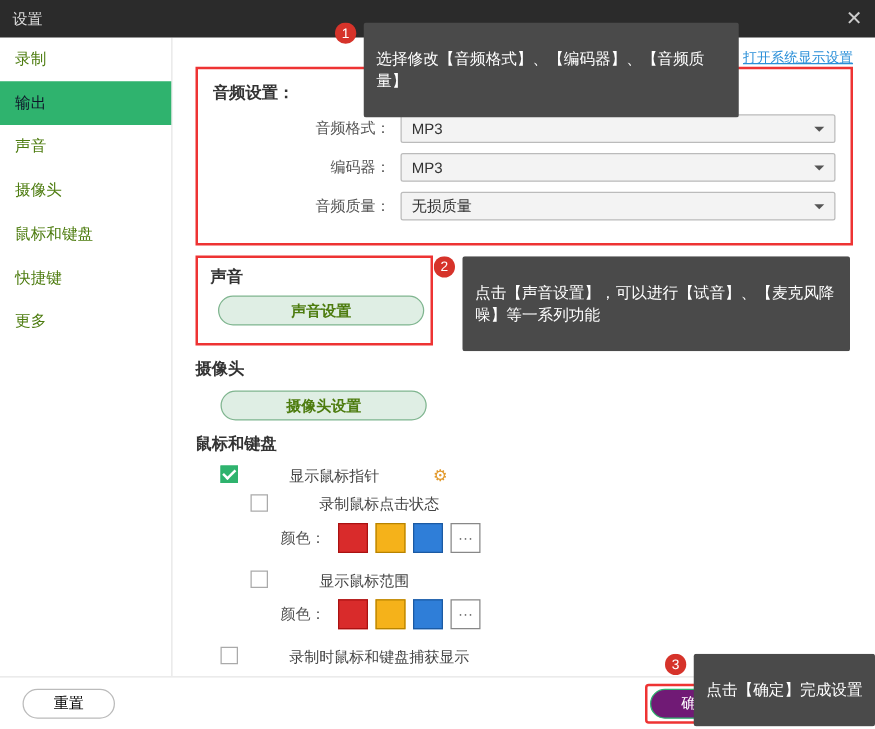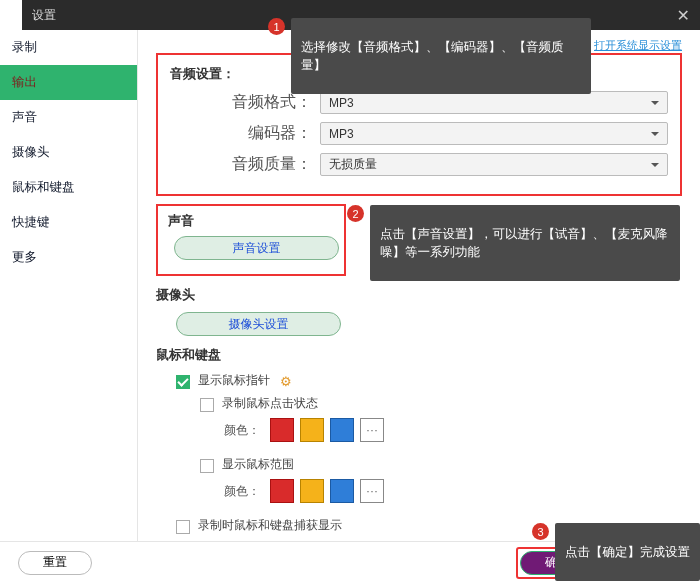--- a/index.html
+++ b/index.html
@@ -1,38 +1,38 @@
 <!DOCTYPE html>
 <html><head>
 <meta charset="utf-8">
 <style>
   * { box-sizing: border-box; margin: 0; padding: 0; font-family: "Microsoft YaHei", sans-serif; }
   html, body { width: 700px; height: 583px; overflow: hidden; }
   .window { width: 700px; height: 583px; display: flex; flex-direction: column; background: #fff; }
-  .titlebar { height: 30px; background: #2b2b2b; color: #ddd; display: flex; align-items: center; padding: 0 10px; font-size: 12px; position: relative; margin-left: 22px; }
+  .titlebar { height: 30px; background: #2b2b2b; color: #ddd; display: flex; align-items: center; padding: 0 10px; font-size: 12px; position: relative; }
   .titlebar .title { flex: 1; }
   .titlebar .close { color: #ccc; font-size: 16px; cursor: pointer; }
   .body { flex: 1; display: flex; overflow: hidden; }
   .sidebar { width: 138px; border-right: 1px solid #e5e5e5; background: #fff; }
-  .sidebar .item { padding: 9px 12px; font-size: 12.5px; color: #0f172a; cursor: pointer; }
-  .sidebar .item.active { background: #2fb36e; color: #7f1d1d; }
+  .sidebar .item { padding: 9px 12px; font-size: 12.5px; color: #4d7c0f; cursor: pointer; }
+  .sidebar .item.active { background: #2fb36e; color: #0f172a; }
   .content { flex: 1; overflow-y: auto; padding: 0 0 10px 0; position: relative; }
   .content-inner { padding: 0 18px 0 18px; }
   .link-top { text-align: right; font-size: 11px; color: #2a8fd8; padding: 8px 18px 0 0; text-decoration: underline; }
   .group { margin-top: 10px; }
   .group-title { font-size: 13px; font-weight: 600; color: #333; margin: 8px 0 8px 0; }
   .audio-box { border: 2px solid #e33; padding: 10px 12px 18px 12px; margin-bottom: 8px; }
   .audio-box .group-title { margin-top: 0; }
   .row { display: flex; align-items: center; margin-top: 8px; }
-  .row .label { width: 150px; text-align: right; font-size: 16px; color: #555; padding-right: 8px; }
+  .row .label { width: 150px; text-align: right; font-size: 12px; color: #555; padding-right: 8px; }
   .select { flex: 1; height: 23px; border: 1px solid #bbb; background: #f3f3f3; border-radius: 2px; font-size: 12px; padding: 0 22px 0 8px; position: relative; color: #333; display: flex; align-items: center; }
   .select::after { content: ""; position: absolute; right: 8px; top: 9px; border: 4px solid transparent; border-top-color: #555; }
   .sound-box { border: 2px solid #e33; padding: 6px 10px 14px 10px; width: 190px; }
-  .btn-wide { width: 165px; height: 24px; border: 1px solid #7fb58f; background: #dfeee4; border-radius: 12px; font-size: 12px; color: #1d4ed8; display: flex; align-items: center; justify-content: center; cursor: pointer; margin: 6px 0 0 20px; }
-  .chk-row { display: flex; align-items: flex-end; margin: 6px 0 0 20px; font-size: 12px; color: #444; }
+  .btn-wide { width: 165px; height: 24px; border: 1px solid #7fb58f; background: #dfeee4; border-radius: 12px; font-size: 12px; color: #4d7c0f; display: flex; align-items: center; justify-content: center; cursor: pointer; margin: 6px 0 0 20px; font-weight: bold; }
+  .chk-row { display: flex; align-items: flex-start; margin: 6px 0 0 20px; font-size: 12px; color: #444; gap: 33px; }
   .chk { width: 14px; height: 14px; border: 1px solid #aaa; margin-right: 8px; background: #fff; position: relative; }
   .chk.on { background: #2fb36e; border-color: #2fb36e; }
   .chk.on::after { content: ""; position: absolute; left: 3px; top: 0px; width: 4px; height: 8px; border: solid #fff; border-width: 0 2px 2px 0; transform: rotate(45deg); }
   .gear { color: #e29a2d; margin-left: 10px; font-size: 13px; }
   .sub { margin-left: 44px; }
   .color-row { display: flex; align-items: center; margin: 6px 0 0 44px; font-size: 12px; color: #555; }
   .color-row .clabel { margin-right: 10px; }
   .swatch { width: 24px; height: 24px; border: 1px solid #888; margin-right: 6px; cursor: pointer; }
   .swatch.red { background: #d92b2b; border-color: #a11; }
   .swatch.orange { background: #f5b21a; border-color: #b88300; }

